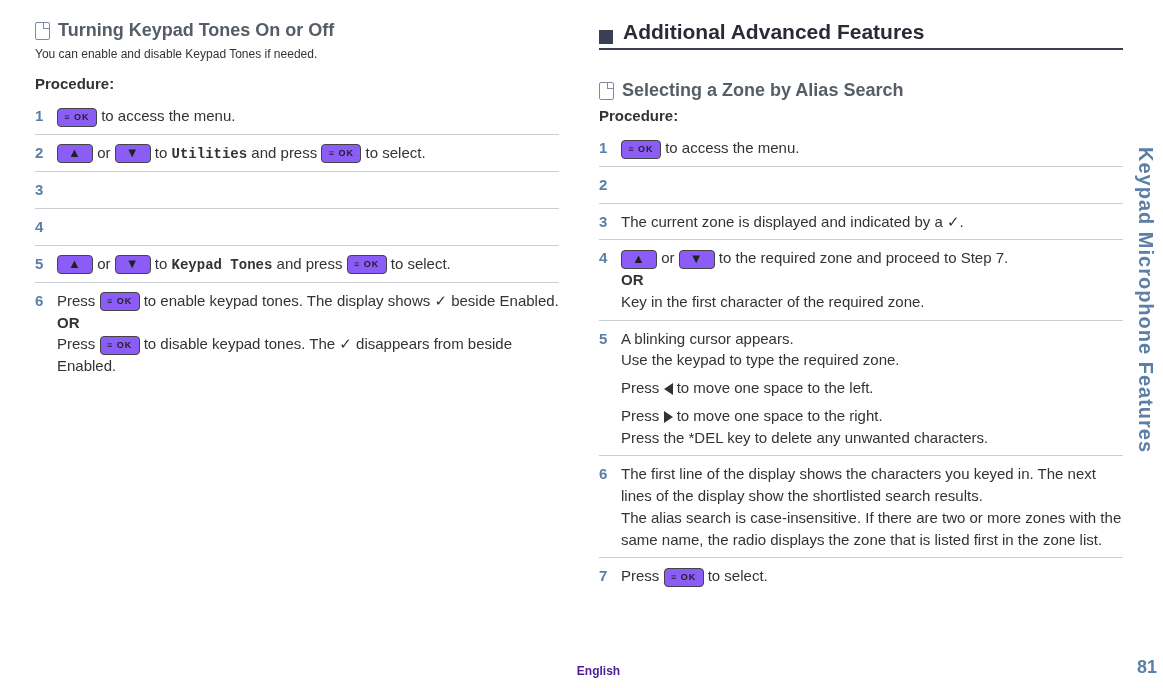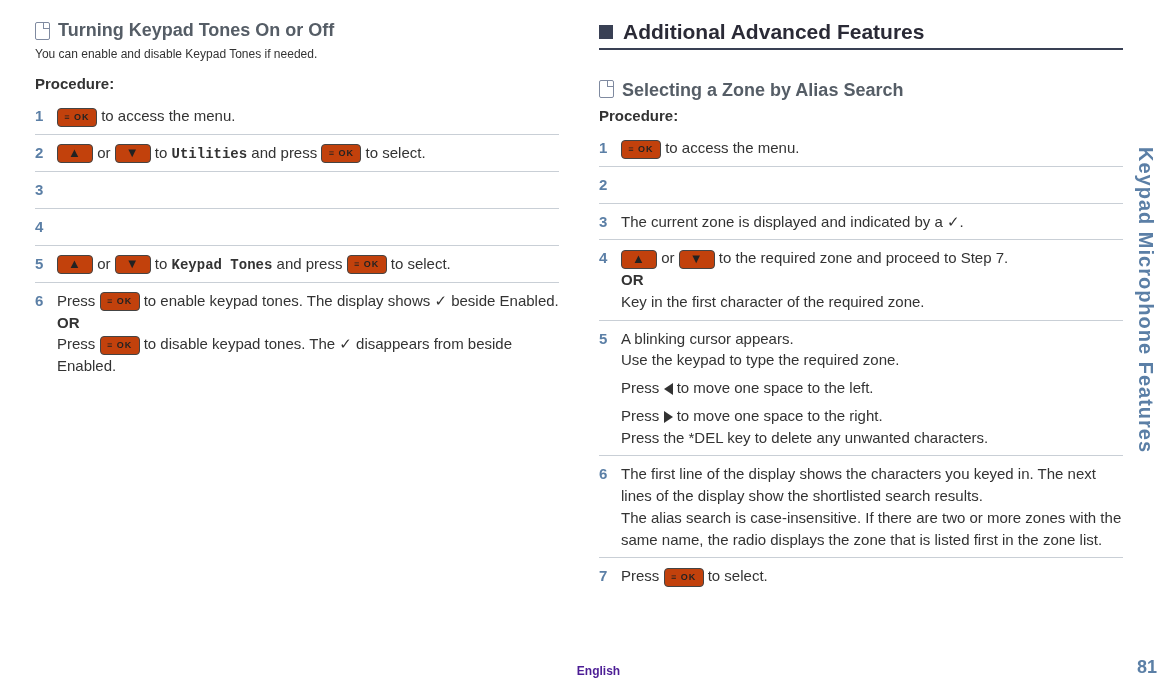--- a/index.html
+++ b/index.html
@@ -55,27 +55,28 @@
     margin: 0 0 6px 0;
     display: flex;
     align-items: center;
   }
   .subsection-title {
     font-weight: bold;
     color: #555d66;
     font-size: 18px;
     margin: 30px 0 6px 0;
     display: flex;
+    align-items: center;
   }
   .h-sec {
     color: #2a2a36;
     font-weight: bold;
     font-size: 21px;
     display: flex;
-    align-items: center;
+    align-items: flex-end;
     margin: 0 0 4px 0;
   }
   .h-sec .sq {
     display: inline-block;
     width: 14px;
     height: 14px;
     background: #394054;
     margin-right: 10px;
   }
   .note-icon {
@@ -132,21 +133,21 @@
     justify-content: center;
     border: 1px solid #444;
     border-radius: 4px;
     padding: 1px 5px;
     height: 15px;
     min-width: 28px;
     font-size: 9px;
     font-weight: bold;
     letter-spacing: 1px;
     vertical-align: middle;
-    background: #c2410c;
+    background: #8b5cf6;
     color: #222;
     font-family: Arial, sans-serif;
   }
   .key.arrow {
     min-width: 24px;
     font-size: 13px;
   }
   .mono {
     font-family: "Courier New", monospace;
     font-size: 14px;

